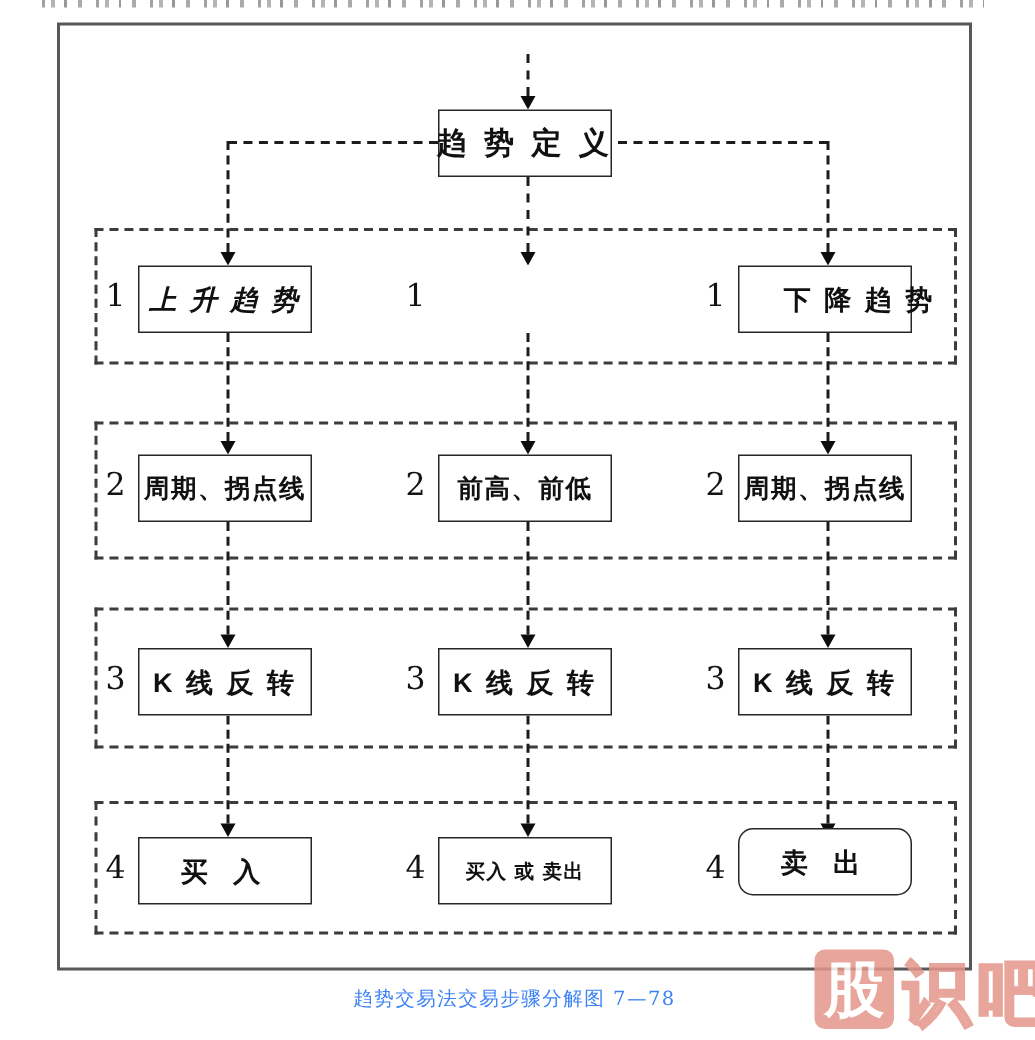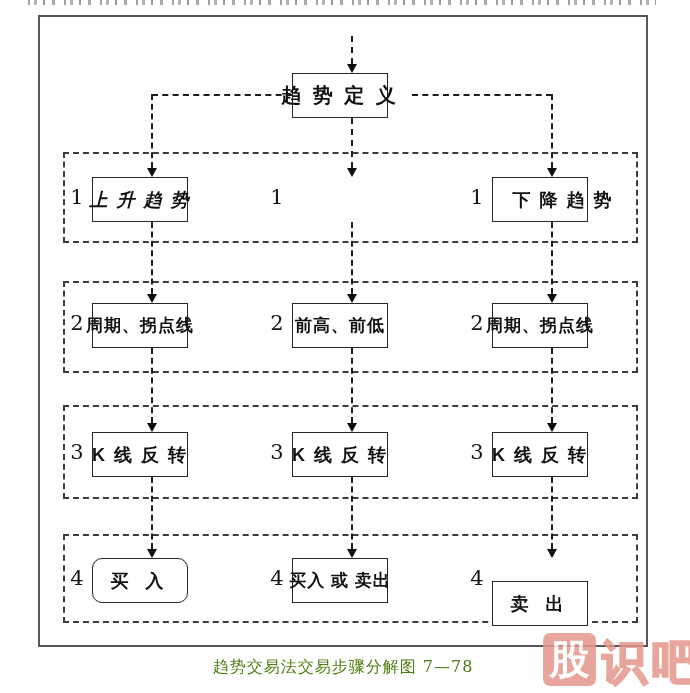--- a/index.html
+++ b/index.html
@@ -6,32 +6,32 @@
   .stage{position:relative;width:690px;height:693px;background:#ffffff;overflow:hidden;
          font-family:"Liberation Sans",sans-serif;}
   
   .topstrip{position:absolute;left:28px;right:34px;top:0;height:5px;opacity:.55;
             background:repeating-linear-gradient(90deg,
               #555 0 2px,transparent 2px 6px,#777 6px 9px,transparent 9px 15px,
               #444 15px 17px,transparent 17px 24px,#666 24px 27px,transparent 27px 36px);}
   .frame{position:absolute;left:38px;top:15px;width:610px;height:632px;
          border:2px solid #575757;background:#fff;box-sizing:border-box;}
   .dashrect{position:absolute;left:63px;width:575px;border:2px dashed #3c3c3c;box-sizing:border-box;}
-  .node{position:absolute;width:96px;height:45px;background:#fff;border:1.5px solid #262626;
+  .node{position:absolute;width:116px;height:45px;background:#fff;border:1.5px solid #262626;
         display:flex;align-items:center;justify-content:center;font-weight:bold;font-size:18px;
         letter-spacing:2px;color:#111;box-sizing:border-box;white-space:nowrap;z-index:3;}
   .node.root{font-size:20px;letter-spacing:3px;}
   .num{position:absolute;width:22px;text-align:center;font-family:"DejaVu Serif",serif;
        font-size:21px;color:#141414;z-index:3;}
   .vdash{position:absolute;width:0;border-left:2px dashed #1c1c1c;z-index:1;}
   .hdash{position:absolute;height:0;border-top:2px dashed #1c1c1c;z-index:1;}
   .arrow{position:absolute;width:0;height:0;border-left:5px solid transparent;
          border-right:5px solid transparent;border-top:9px solid #0d0d0d;z-index:2;}
   .caption{position:absolute;left:38px;top:657px;width:610px;text-align:center;
-           font-size:16px;color:#4d7c0f;letter-spacing:1px;font-family:"DejaVu Serif",serif;}
+           font-size:13px;color:#3b82f6;letter-spacing:1px;font-family:"DejaVu Serif",serif;}
   .watermark{position:absolute;left:543px;top:633px;display:flex;align-items:flex-start;
              gap:5px;opacity:.85;z-index:5;}
   .wm-box{width:53px;height:53px;background:#e5968a;border-radius:7px;color:#fff;
           font-size:40px;font-weight:bold;display:flex;align-items:center;justify-content:center;}
   .wm-outline{display:block;}
   .wm-outline text{font-family:"Liberation Sans",sans-serif;font-size:46px;font-weight:bold;
           fill:#ffffff;fill-opacity:.12;stroke:#e5968a;stroke-width:2px;letter-spacing:5px;}
 </style>
 </head>
 <body>
@@ -97,25 +97,25 @@
   <div class="node" style="left:492px;top:303px;font-size:17px;letter-spacing:1px;">周期、拐点线</div>
 
   <div class="num" style="left:66px;top:440px;">3</div>
   <div class="node" style="left:92px;top:432px;">K 线 反 转</div>
   <div class="num" style="left:266px;top:440px;">3</div>
   <div class="node" style="left:292px;top:432px;">K 线 反 转</div>
   <div class="num" style="left:466px;top:440px;">3</div>
   <div class="node" style="left:492px;top:432px;">K 线 反 转</div>
 
   <div class="num" style="left:66px;top:566px;">4</div>
-  <div class="node" style="left:92px;top:558px;letter-spacing:6px;border-radius:10px;">买 入</div>
+  <div class="node" style="left:92px;top:558px;letter-spacing:6px;">买 入</div>
   <div class="num" style="left:266px;top:566px;">4</div>
-  <div class="node" style="left:292px;top:558px;font-size:17px;letter-spacing:1px;">买入 或 卖出</div>
+  <div class="node" style="left:292px;top:558px;font-size:13px;letter-spacing:1px;">买入 或 卖出</div>
   <div class="num" style="left:466px;top:566px;">4</div>
-  <div class="node" style="left:492px;top:581px;letter-spacing:6px;">卖 出</div>
+  <div class="node" style="left:492px;top:552px;letter-spacing:6px;border-radius:10px;">卖 出</div>
 
   <div class="caption">趋势交易法交易步骤分解图 7—78</div>
 
   <div class="watermark">
     <div class="wm-box">股</div>
     <svg class="wm-outline" width="100" height="56">
       <text x="0" y="45">识吧</text>
     </svg>
   </div>
 

